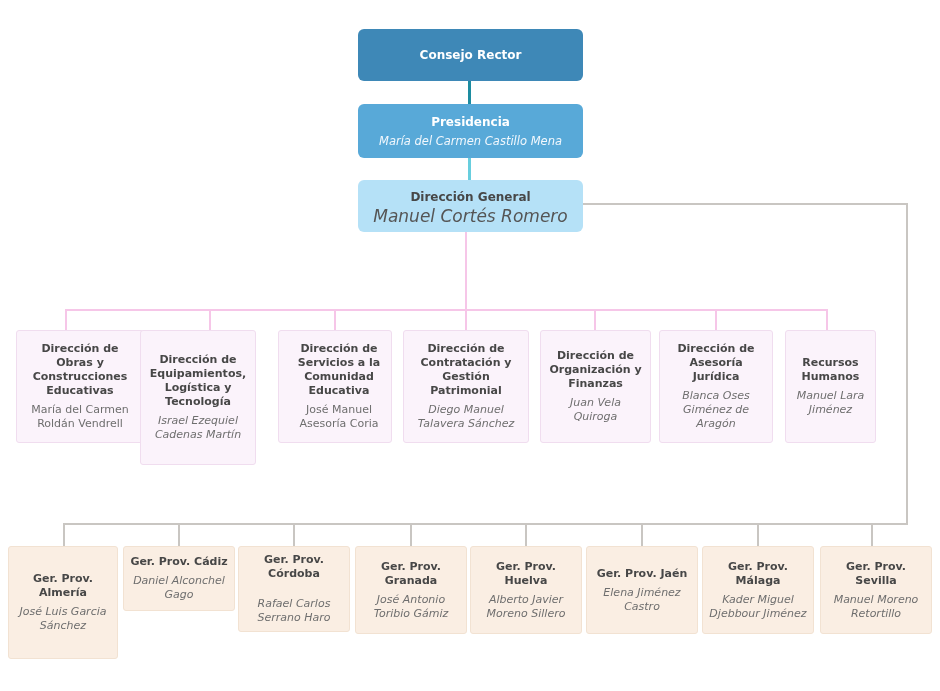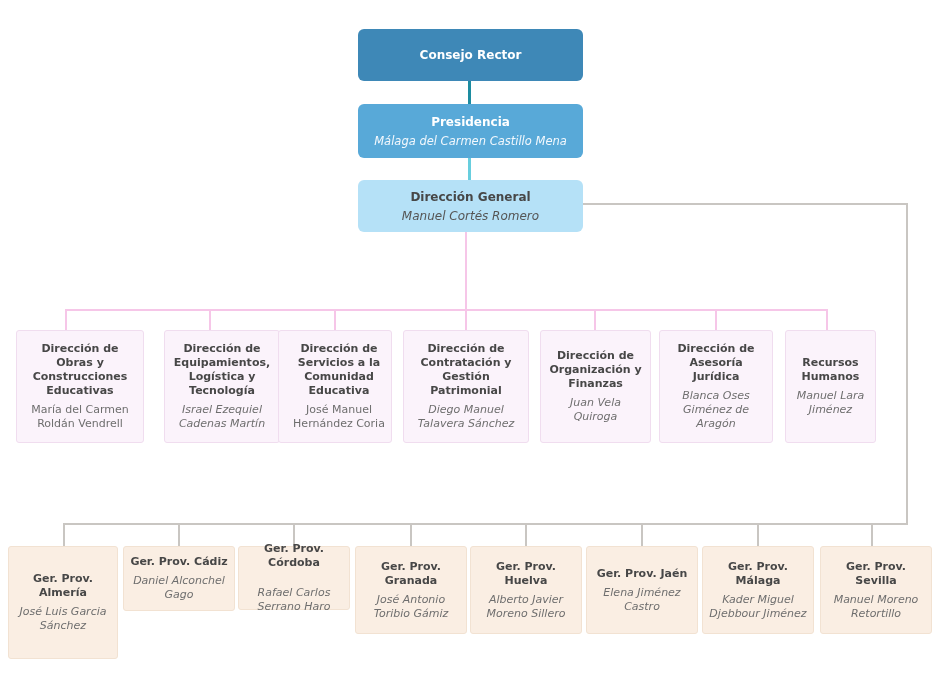--- a/index.html
+++ b/index.html
@@ -15,21 +15,21 @@
   .lvl1{background:var(--level1_bg,#3e88b7);color:#fff;}
   .lvl2{background:var(--level2_bg,#58a9d8);color:#fff;}
   .lvl3{background:var(--level3_bg,#b5e1f7);color:var(--title_dark,#3c3c3c);}
   .mid{background:var(--direction_bg,#fbf3fb);border:1px solid var(--direction_border,#f0ddef);border-radius:3px;}
   .prov{background:var(--provincial_bg,#faeee3);border:1px solid var(--provincial_border,#f2e2d2);border-radius:3px;}
   .title{font-weight:bold;font-size:11px;line-height:14px;color:var(--title_dark,#474747);}
   .lvl1 .title,.lvl2 .title{color:#ffffff;font-size:12px;}
   .lvl3 .title{font-size:12px;}
   .person{font-size:11px;line-height:14px;margin-top:5px;color:var(--name_gray,#6e6e6e);}
   .lvl2 .person{color:#f2f8fd;font-style:italic;font-size:11.5px;}
-  .lvl3 .person{color:#555;font-style:italic;font-size:12px;}
+  .lvl3 .person{color:#555;font-style:italic;font-size:17px;}
   .prov .person{font-style:italic;}
   .italic{font-style:italic;}
   .line{position:absolute;}
   .pink{background:var(--connector_pink,#f6c6e8);}
   .gray{background:var(--connector_gray,#c9c6c2);}
   .teal{background:var(--connector_teal,#1d8ca0);}
   .cyan{background:var(--connector_cyan,#68cede);}
 </style>
 </head>
 <body>
@@ -60,39 +60,39 @@
   <div class="line gray" style="left:641px;top:523px;width:2px;height:24px;"></div>
   <div class="line gray" style="left:757px;top:523px;width:2px;height:24px;"></div>
   <div class="line gray" style="left:871px;top:523px;width:2px;height:24px;"></div>
 
   <div class="node lvl1" style="left:358px;top:29px;width:225px;height:52px;">
     <div class="title">Consejo Rector</div>
   </div>
 
   <div class="node lvl2" style="left:358px;top:104px;width:225px;height:54px;">
     <div class="title">Presidencia</div>
-    <div class="person">Málaga del Carmen Castillo Mena</div>
+    <div class="person">María del Carmen Castillo Mena</div>
   </div>
 
   <div class="node lvl3" style="left:358px;top:180px;width:225px;height:52px;">
     <div class="title">Dirección General</div>
     <div class="person">Manuel Cortés Romero</div>
   </div>
 
   <div class="node mid" style="left:16px;top:330px;width:128px;height:113px;">
     <div class="title">Dirección de Obras y Construcciones Educativas</div>
     <div class="person">María del Carmen Roldán Vendrell</div>
   </div>
-  <div class="node mid" style="left:164px;top:330px;width:116px;height:113px;">
+  <div class="node mid" style="left:140px;top:330px;width:116px;height:135px;">
     <div class="title">Dirección de Equipamientos, Logística y Tecnología</div>
     <div class="person italic">Israel Ezequiel Cadenas Martín</div>
   </div>
   <div class="node mid" style="left:278px;top:330px;width:114px;height:113px;padding-left:14px;">
     <div class="title">Dirección de Servicios a la Comunidad Educativa</div>
-    <div class="person">José Manuel Hernández Coria</div>
+    <div class="person">José Manuel Asesoría Coria</div>
   </div>
   <div class="node mid" style="left:403px;top:330px;width:126px;height:113px;">
     <div class="title">Dirección de Contratación y Gestión Patrimonial</div>
     <div class="person italic">Diego Manuel Talavera Sánchez</div>
   </div>
   <div class="node mid" style="left:659px;top:330px;width:114px;height:113px;">
     <div class="title">Dirección de Asesoría Jurídica</div>
     <div class="person italic">Blanca Oses Giménez de Aragón</div>
   </div>
   <div class="node mid" style="left:540px;top:330px;width:111px;height:113px;">
@@ -105,21 +105,21 @@
   </div>
 
   <div class="node prov" style="left:8px;top:546px;width:110px;height:113px;">
     <div class="title">Ger. Prov. Almería</div>
     <div class="person">José Luis Garcia Sánchez</div>
   </div>
   <div class="node prov" style="left:123px;top:546px;width:112px;height:65px;">
     <div class="title">Ger. Prov. Cádiz</div>
     <div class="person">Daniel Alconchel Gago</div>
   </div>
-  <div class="node prov" style="left:238px;top:546px;width:112px;height:64px;gap:11px;">
+  <div class="node prov" style="left:238px;top:546px;width:112px;height:86px;gap:11px;">
     <div class="title">Ger. Prov. Córdoba</div>
     <div class="person">Rafael Carlos Serrano Haro</div>
   </div>
   <div class="node prov" style="left:355px;top:546px;width:112px;height:88px;">
     <div class="title">Ger. Prov. Granada</div>
     <div class="person">José Antonio Toribio Gámiz</div>
   </div>
   <div class="node prov" style="left:470px;top:546px;width:112px;height:88px;">
     <div class="title">Ger. Prov. Huelva</div>
     <div class="person">Alberto Javier Moreno Sillero</div>

